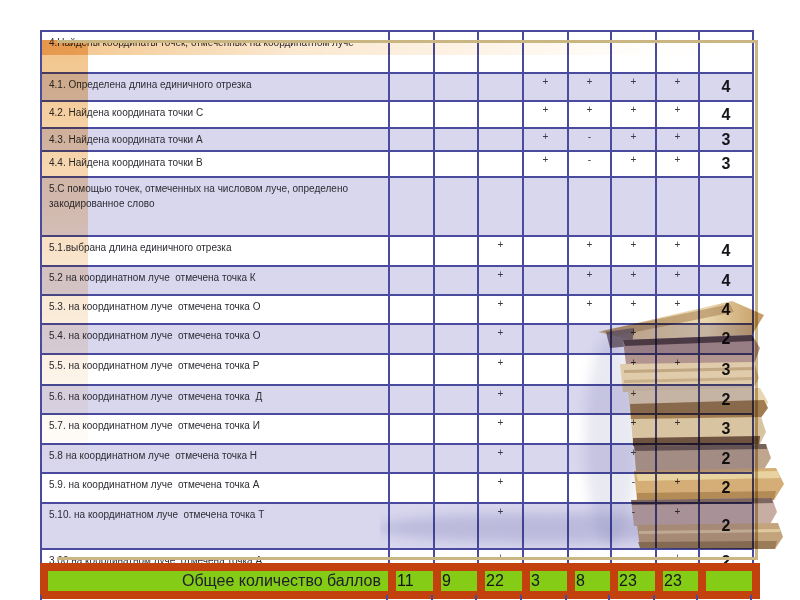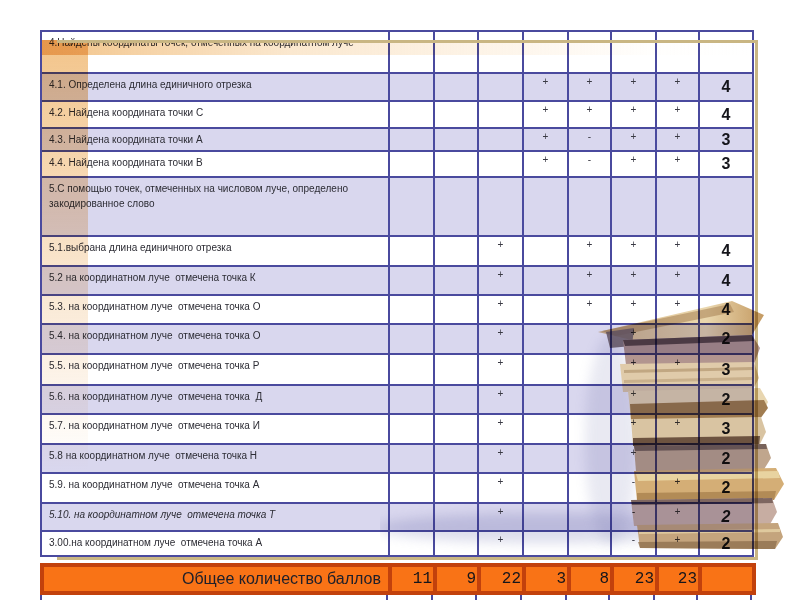--- a/index.html
+++ b/index.html
@@ -35,23 +35,23 @@
     font-size:10px;line-height:1.5;color:#2c2c34;padding:3px 6px 2px 7px;
     vertical-align:top;white-space:pre-wrap;
   }
   td.mark{font-size:10px;color:#3a3a44;text-align:center;vertical-align:top;padding-top:2px;}
   td.score{font-size:16px;font-weight:bold;color:#15151b;text-align:center;vertical-align:middle;line-height:1;}
   
   table.totals-table{
     position:absolute;left:40px;top:563px;width:712px;height:32px;z-index:1;
     border-collapse:collapse;table-layout:fixed;
   }
-  table.totals-table td{border:4px solid #c2410c;background:#f97316;}
+  table.totals-table td{border:8px solid #c2410c;background:#84cc16;}
   td.totals-label{font-size:16px;color:#20202a;text-align:right;padding-right:7px;vertical-align:middle;}
-  td.total-val{font-size:16px;color:#15151b;text-align:right;vertical-align:middle;font-family:Liberation Mono, monospace;}
+  td.total-val{font-size:16px;color:#15151b;text-align:left;vertical-align:middle;}
   
   .stub-row{position:absolute;left:40px;top:595px;width:712px;height:5px;display:flex;z-index:1;}
   .stub-row .stub{border-right:2px solid #4a4a9e;height:5px;box-sizing:border-box;}
   .stub-row .stub:first-child{border-left:2px solid #4a4a9e;}
 </style>
 </head>
 <body>
 
 <div class="slide">
 
@@ -230,21 +230,21 @@
           <td class="crit">5.9. на координатном луче  отмечена точка А</td>
           <td class="mark"></td>
           <td class="mark"></td>
           <td class="mark">+</td>
           <td class="mark"></td>
           <td class="mark"></td>
           <td class="mark">-</td>
           <td class="mark">+</td>
           <td class="score">2</td>
         </tr>
-        <tr class="shade" style="height: 28px; font-style: italic;">
+        <tr class="shade" style="height: 46px;">
           <td class="crit">5.10. на координатном луче  отмечена точка Т</td>
           <td class="mark"></td>
           <td class="mark"></td>
           <td class="mark">+</td>
           <td class="mark"></td>
           <td class="mark"></td>
           <td class="mark">-</td>
           <td class="mark">+</td>
           <td class="score">2</td>
         </tr>

